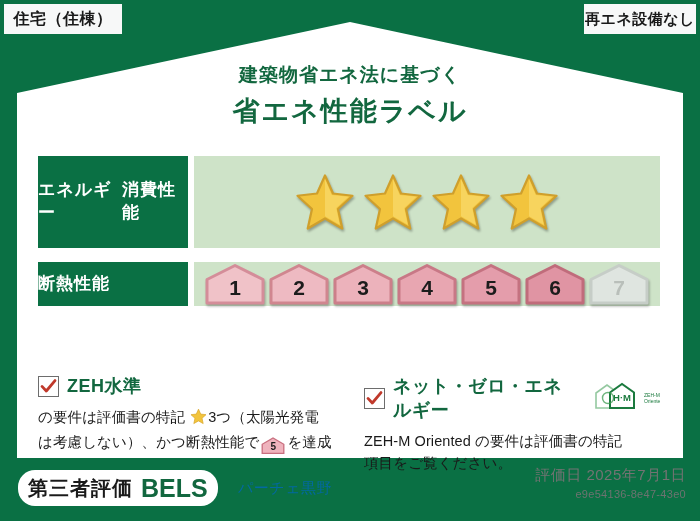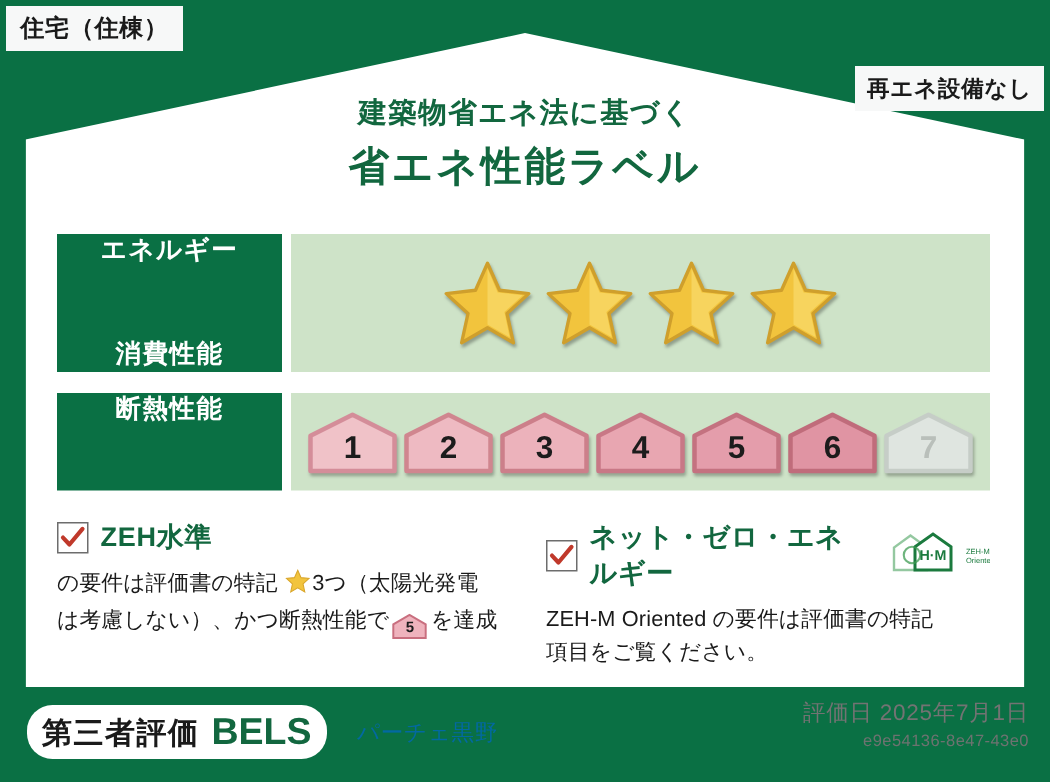--- a/index.html
+++ b/index.html
@@ -34,23 +34,22 @@
     color: #1a1a1a;
     font-weight: bold;
     display: flex; align-items: center; justify-content: center;
     letter-spacing: 0.5px;
   }
   .tag-left {
     left: 4px; top: 4px; width: 118px; height: 30px;
     font-size: 16px;
   }
   .tag-right {
-    right: 4px; top: 4px; width: 126px; height: 30px;
+    right: 4px; top: 4px; width: 112px; height: 30px;
     font-size: 15px;
-    margin-top: 40px;
   }
   
   .title-block {
     position: absolute;
     left: 0; top: 62px; width: 700px;
     text-align: center;
     color: #12673f;
   }
   .title-sub {
     font-size: 19px; font-weight: bold; letter-spacing: 1px;
@@ -59,27 +58,27 @@
   .title-main {
     font-size: 27px; font-weight: bold; letter-spacing: 2px;
   }
   
   .perf-row {
     position: absolute;
     left: 38px; width: 622px; height: 92px;
     display: flex;
   }
   .row-energy { top: 156px; }
-  .row-insul  { top: 262px; height: 65px; }
+  .row-insul  { top: 262px; height: 44px; }
   .row-label {
     width: 150px;
     background: #0a7044;
     color: #ffffff;
-    display: flex; flex-direction: column;
-    align-items: center; justify-content: space-between;
+    display: flex; 
+    align-items: center; justify-content: flex-start;
     font-weight: bold;
     font-size: 17px;
     line-height: 1.35;
     letter-spacing: 1px;
     flex: none;
   }
   .row-value {
     flex: 1;
     background: #cee3c8;
     display: flex;
@@ -107,21 +106,21 @@
     position: relative;
     font-size: 21px; font-weight: bold;
     color: #1c1c1c;
     line-height: 1;
     padding-bottom: 7px;
   }
   .hbadge.off span { color: #b9bfba; }
   
   .info-col {
     position: absolute;
-    top: 346px;
+    top: 374px;
     width: 296px;
   }
   .info-left  { left: 38px; }
   .info-right { left: 364px; }
   .info-head {
     display: flex; align-items: center; gap: 8px;
     margin-bottom: 8px;
   }
   .chk {
     width: 21px; height: 21px;

